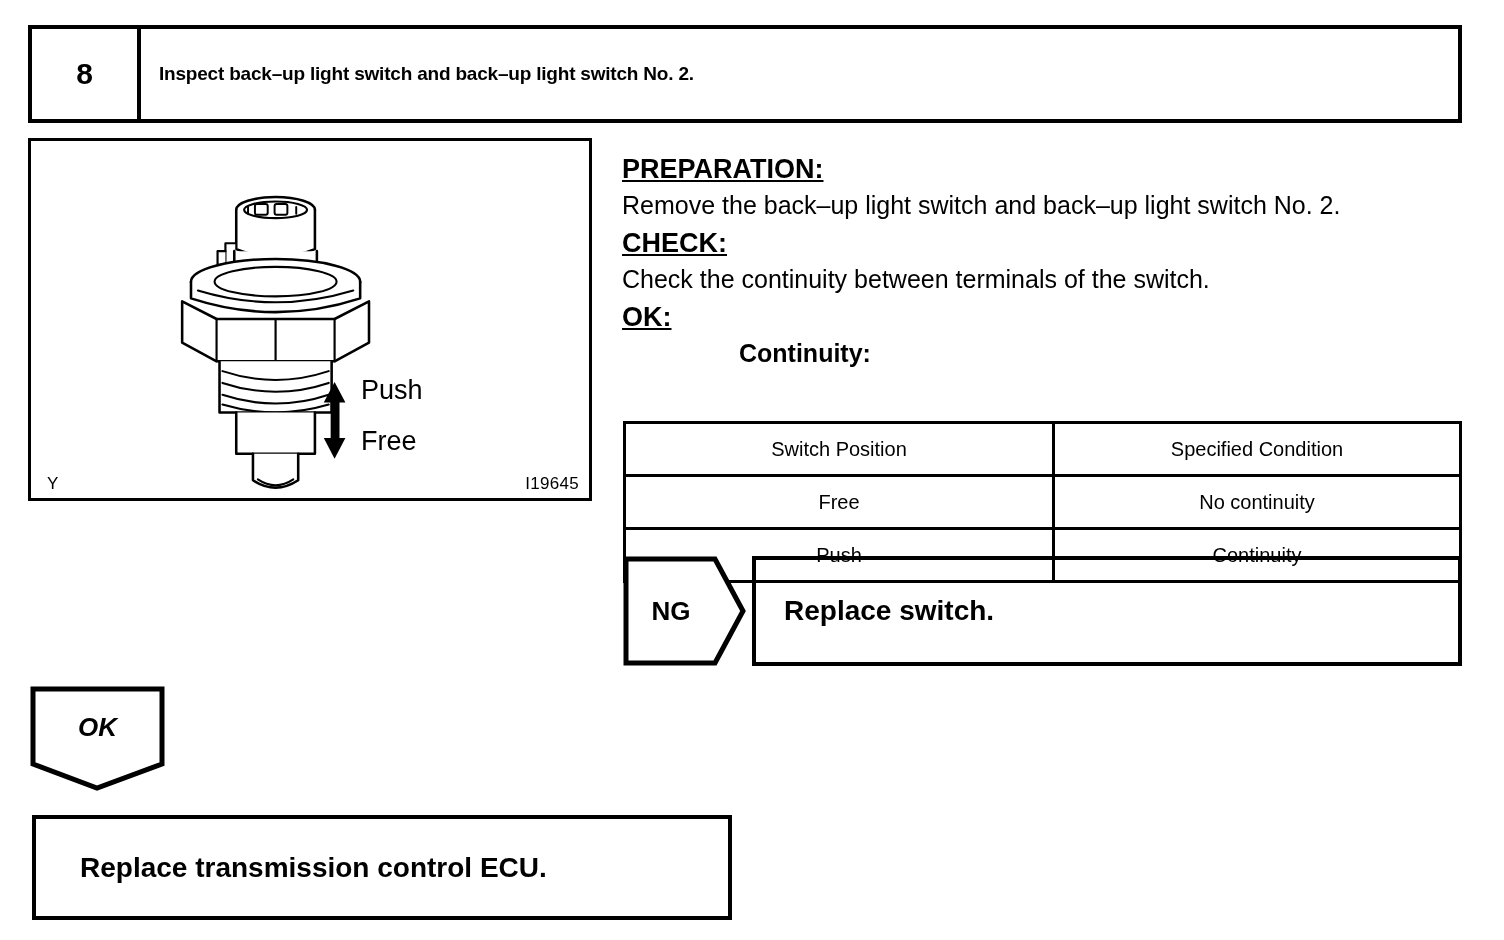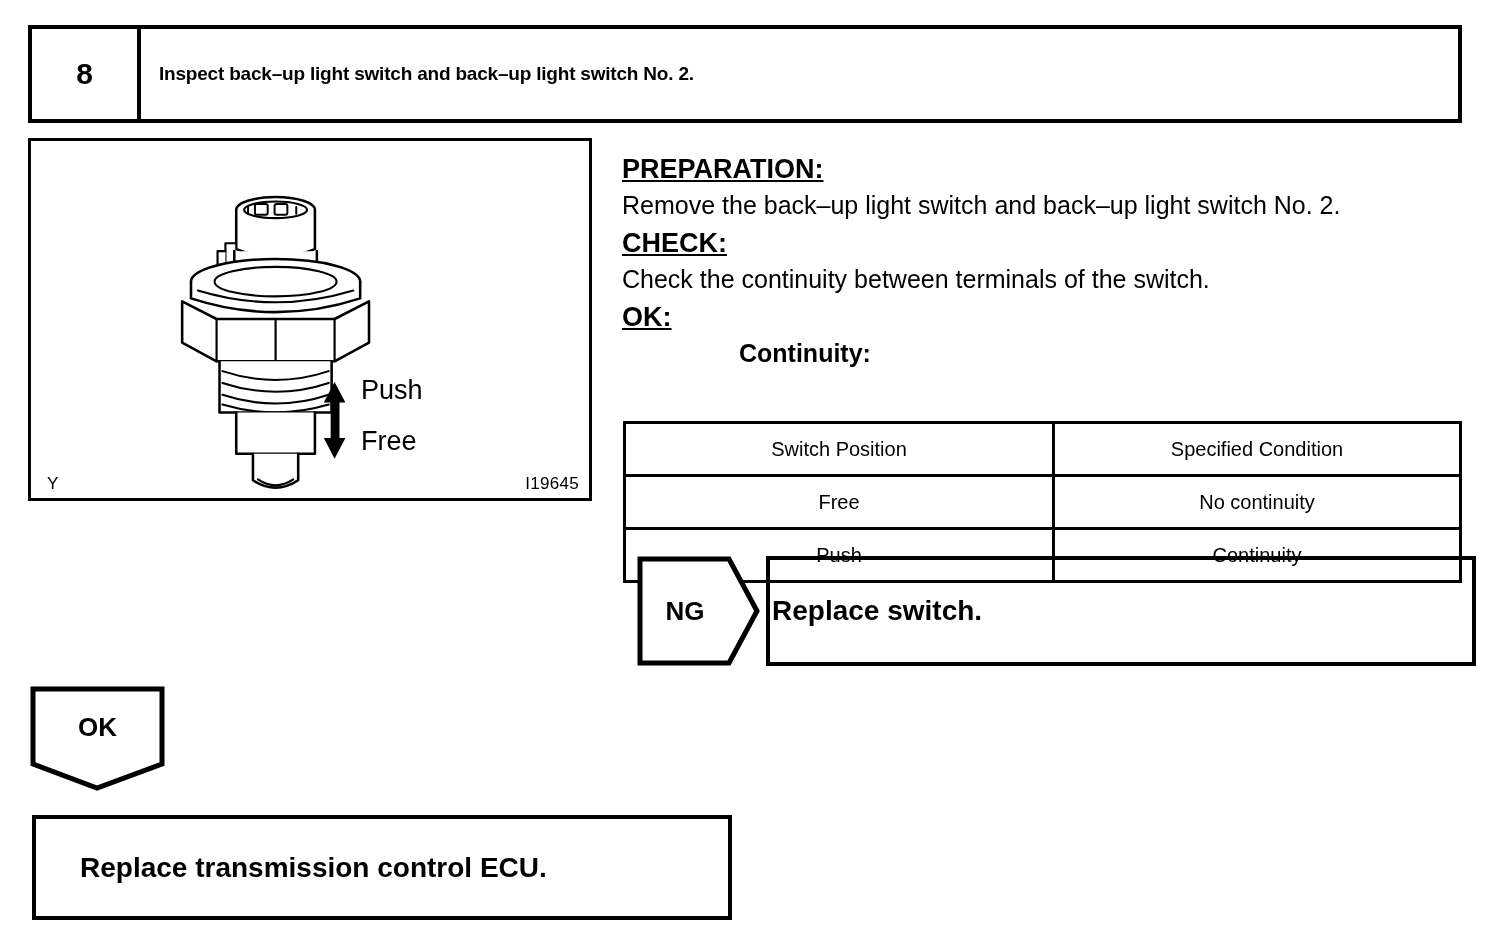--- a/index.html
+++ b/index.html
@@ -147,21 +147,21 @@
     text-align: center;
     font-size: 20px;
     font-weight: normal;
     padding: 6px 4px;
   }
   .col-pos { width: 418px; }
 
   
   .ng-row {
     position: absolute;
-    left: 637px;
+    left: 623px;
     top: 556px;
     width: 839px;
     height: 110px;
   }
   .ng-badge {
     position: absolute;
     left: 0;
     top: 0;
     width: 123px;
     height: 110px;
@@ -182,21 +182,21 @@
   .ng-action-box {
     position: absolute;
     left: 129px;
     top: 0;
     width: 710px;
     height: 110px;
     border: 4px solid #000;
     box-sizing: border-box;
     display: flex;
     align-items: center;
-    padding-left: 2px;
+    padding-left: 28px;
   }
   .ng-action-text {
     font-size: 28px;
     font-weight: bold;
   }
 
   
   .ok-badge {
     position: absolute;
     left: 30px;
@@ -349,19 +349,19 @@
     <div class="ng-action-box">
       <span class="ng-action-text">Replace switch.</span>
     </div>
   </div>
 
   <div class="ok-badge">
     <svg width="135" height="105" viewBox="0 0 135 105">
       <polygon points="3,3 132,3 132,78 67,102 3,78" fill="#fff" stroke="#000" stroke-width="5" stroke-linejoin="miter"></polygon>
     </svg>
   </div>
-  <div class="ok-text" style="position:absolute;left:30px;top:686px;">OK</div>
+  <div class="ok-text" style="position:absolute;left:30px;top:686px;font-style:italic;">OK</div>
 
   <div class="final-box">
     <span class="final-text">Replace transmission control ECU.</span>
   </div>
 
 </div>
 
 </body></html>

